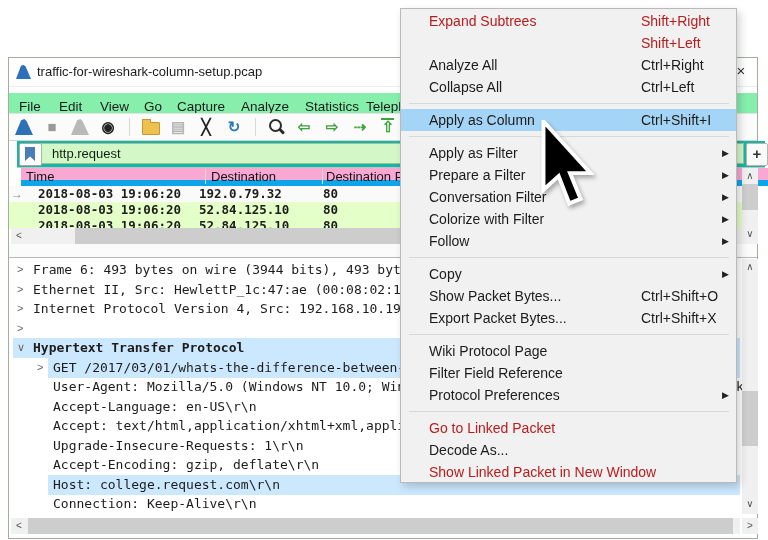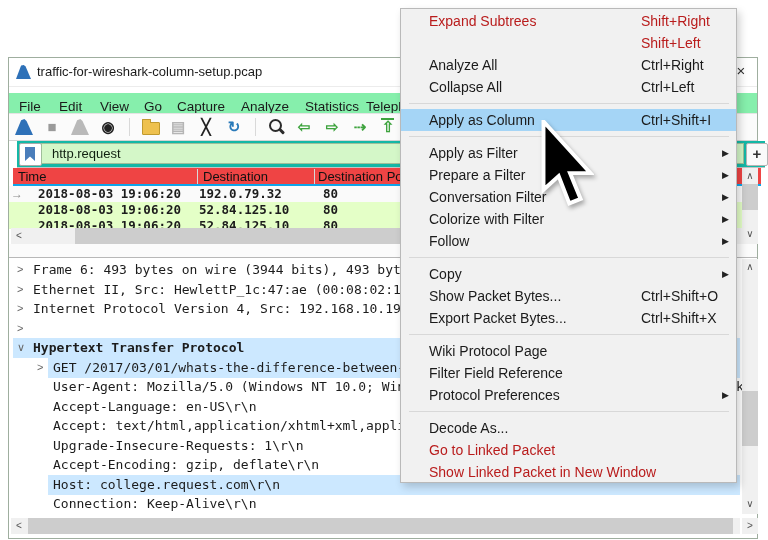--- a/index.html
+++ b/index.html
@@ -44,22 +44,22 @@
   #bookmark-box .bm{position:absolute;left:5px;top:3px;width:10px;height:14px;background:#4a7ebb;
              clip-path:polygon(0 0,100% 0,100% 100%,50% 68%,0 100%);}
   #filter-field{position:absolute;left:24px;top:2px;width:703px;height:21px;background:#d4f7c8;
              border:1px solid #9fbf9a;box-sizing:border-box;}
   #filter-text{position:absolute;left:10px;top:0;line-height:19px;font-size:13px;color:#102010;}
   #filter-add{position:absolute;left:729px;top:2px;width:20px;height:21px;border:1px solid #b5b5b5;
              border-radius:2px;background:#fafafa;text-align:center;line-height:19px;
              font-size:15px;font-weight:bold;color:#333;}
   
   #pktlist{position:absolute;left:0;top:110px;width:100%;height:76px;background:#ffffff;}
-  #pkt-header{position:absolute;left:4px;top:0;width:100%;height:18px;background:#ef4444;
-              border-bottom:2px solid #0ea5e9;box-sizing:border-box;}
+  #pkt-header{position:absolute;left:12px;top:0;width:100%;height:18px;background:#f9a8d4;
+              border-bottom:6px solid #0ea5e9;box-sizing:border-box;}
   .ph{position:absolute;top:0;line-height:17px;font-size:13px;color:#111;}
   .ph-sep{position:absolute;top:1px;width:1px;height:15px;background:#d8d8d8;}
   .pkt-row{position:absolute;left:0;width:733px;height:16px;overflow:hidden;}
   .pkt-cell{position:absolute;top:0;line-height:16px;font-size:12.5px;
             font-family:"DejaVu Sans Mono",monospace;font-weight:bold;color:#1c1c1c;white-space:pre;}
   .c-time{left:29px;} .c-dest{left:190px;} .c-port{left:306px;margin-left:8px;}
   .pkt-marker{position:absolute;left:2px;top:0;line-height:16px;font-size:12px;color:#8a8a8a;}
   
   .sb-btn{position:absolute;background:#f0f0f0;color:#555;text-align:center;
           font-size:10px;width:16px;height:16px;line-height:16px;}
@@ -312,25 +312,25 @@
       <div class="cm-label">Wiki Protocol Page</div>
     </div>
     <div class="cm-item">
       <div class="cm-label">Filter Field Reference</div>
     </div>
     <div class="cm-item">
       <div class="cm-label">Protocol Preferences</div>
       <div class="cm-arrow">▶</div>
     </div>
     <div class="cm-sep"></div>
-    <div class="cm-item">
-      <div class="cm-label">Decode As...</div>
-    </div>
     <div class="cm-item dis">
       <div class="cm-label">Go to Linked Packet</div>
+    </div>
+    <div class="cm-item">
+      <div class="cm-label">Decode As...</div>
     </div>
     <div class="cm-item dis">
       <div class="cm-label">Show Linked Packet in New Window</div>
     </div>
   </div>
 
 <svg id="cursor" width="54" height="88" viewBox="0 0 35 58">
   <path d="M2 1 L2 46 L12 37 L19 55 L26.5 52 L19.5 35 L33 35 Z" fill="#000000" stroke="#ffffff" stroke-width="2.6"></path>
 </svg>
 

